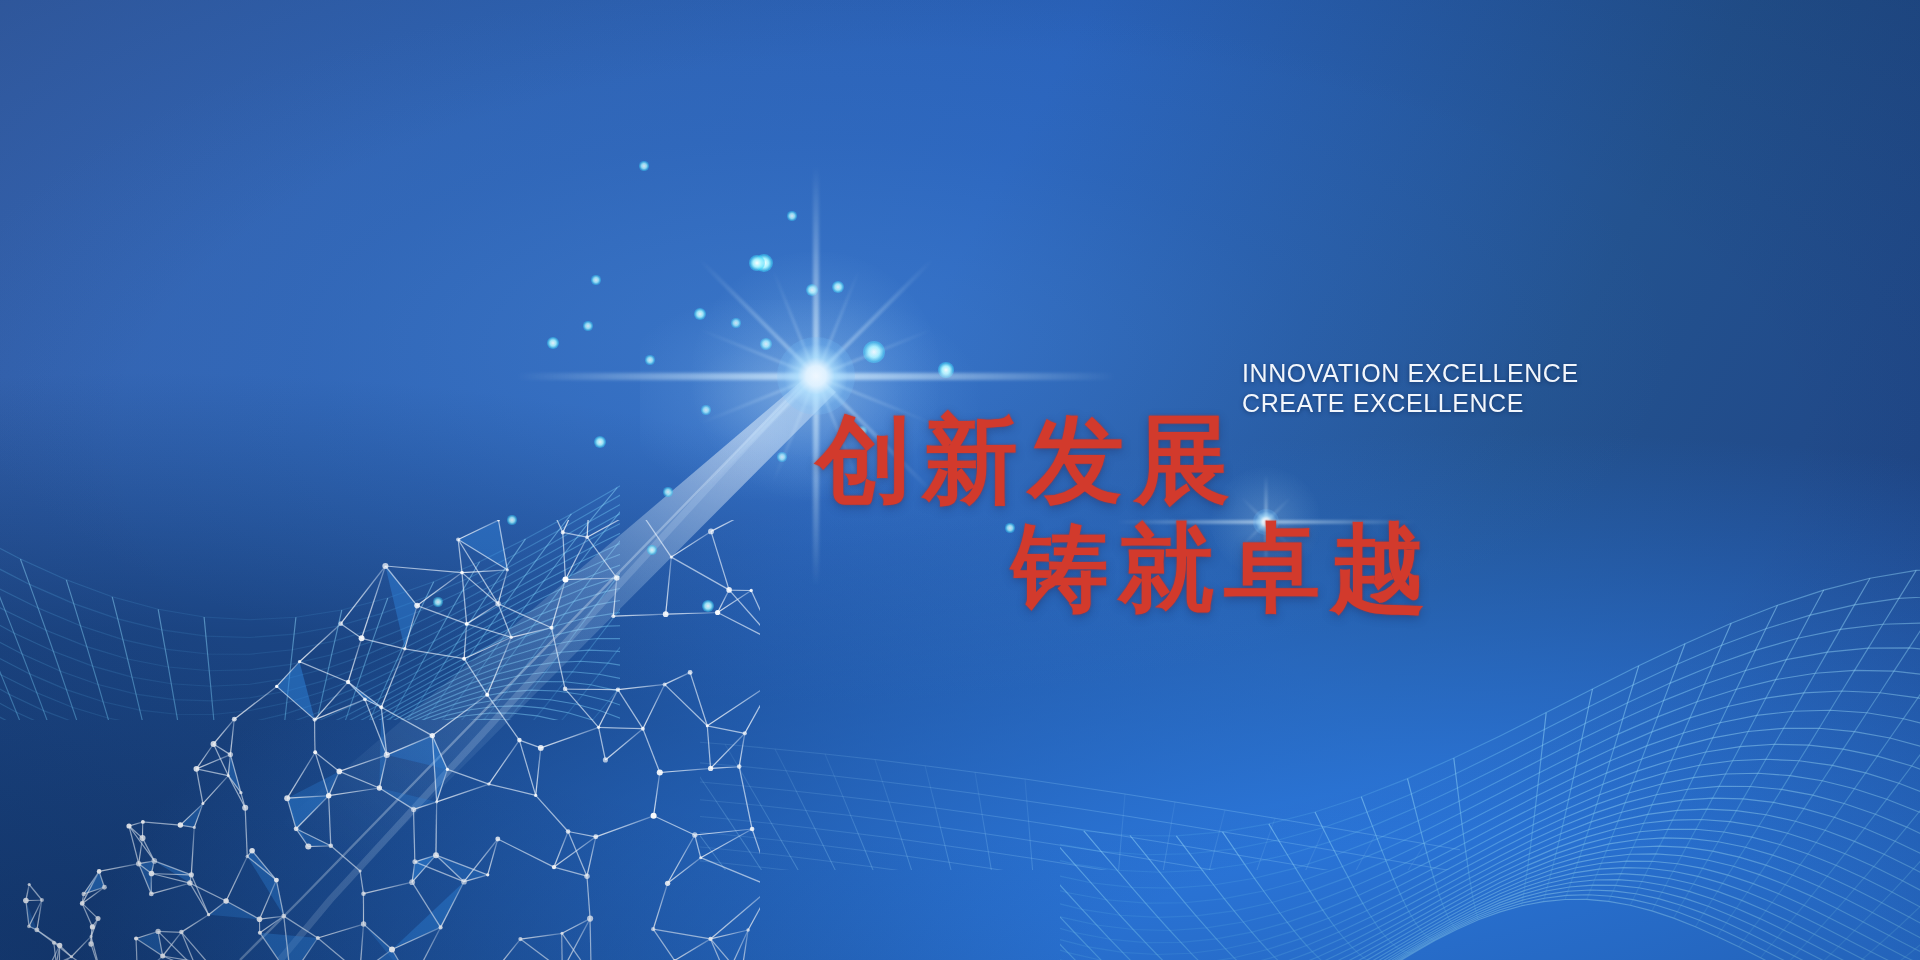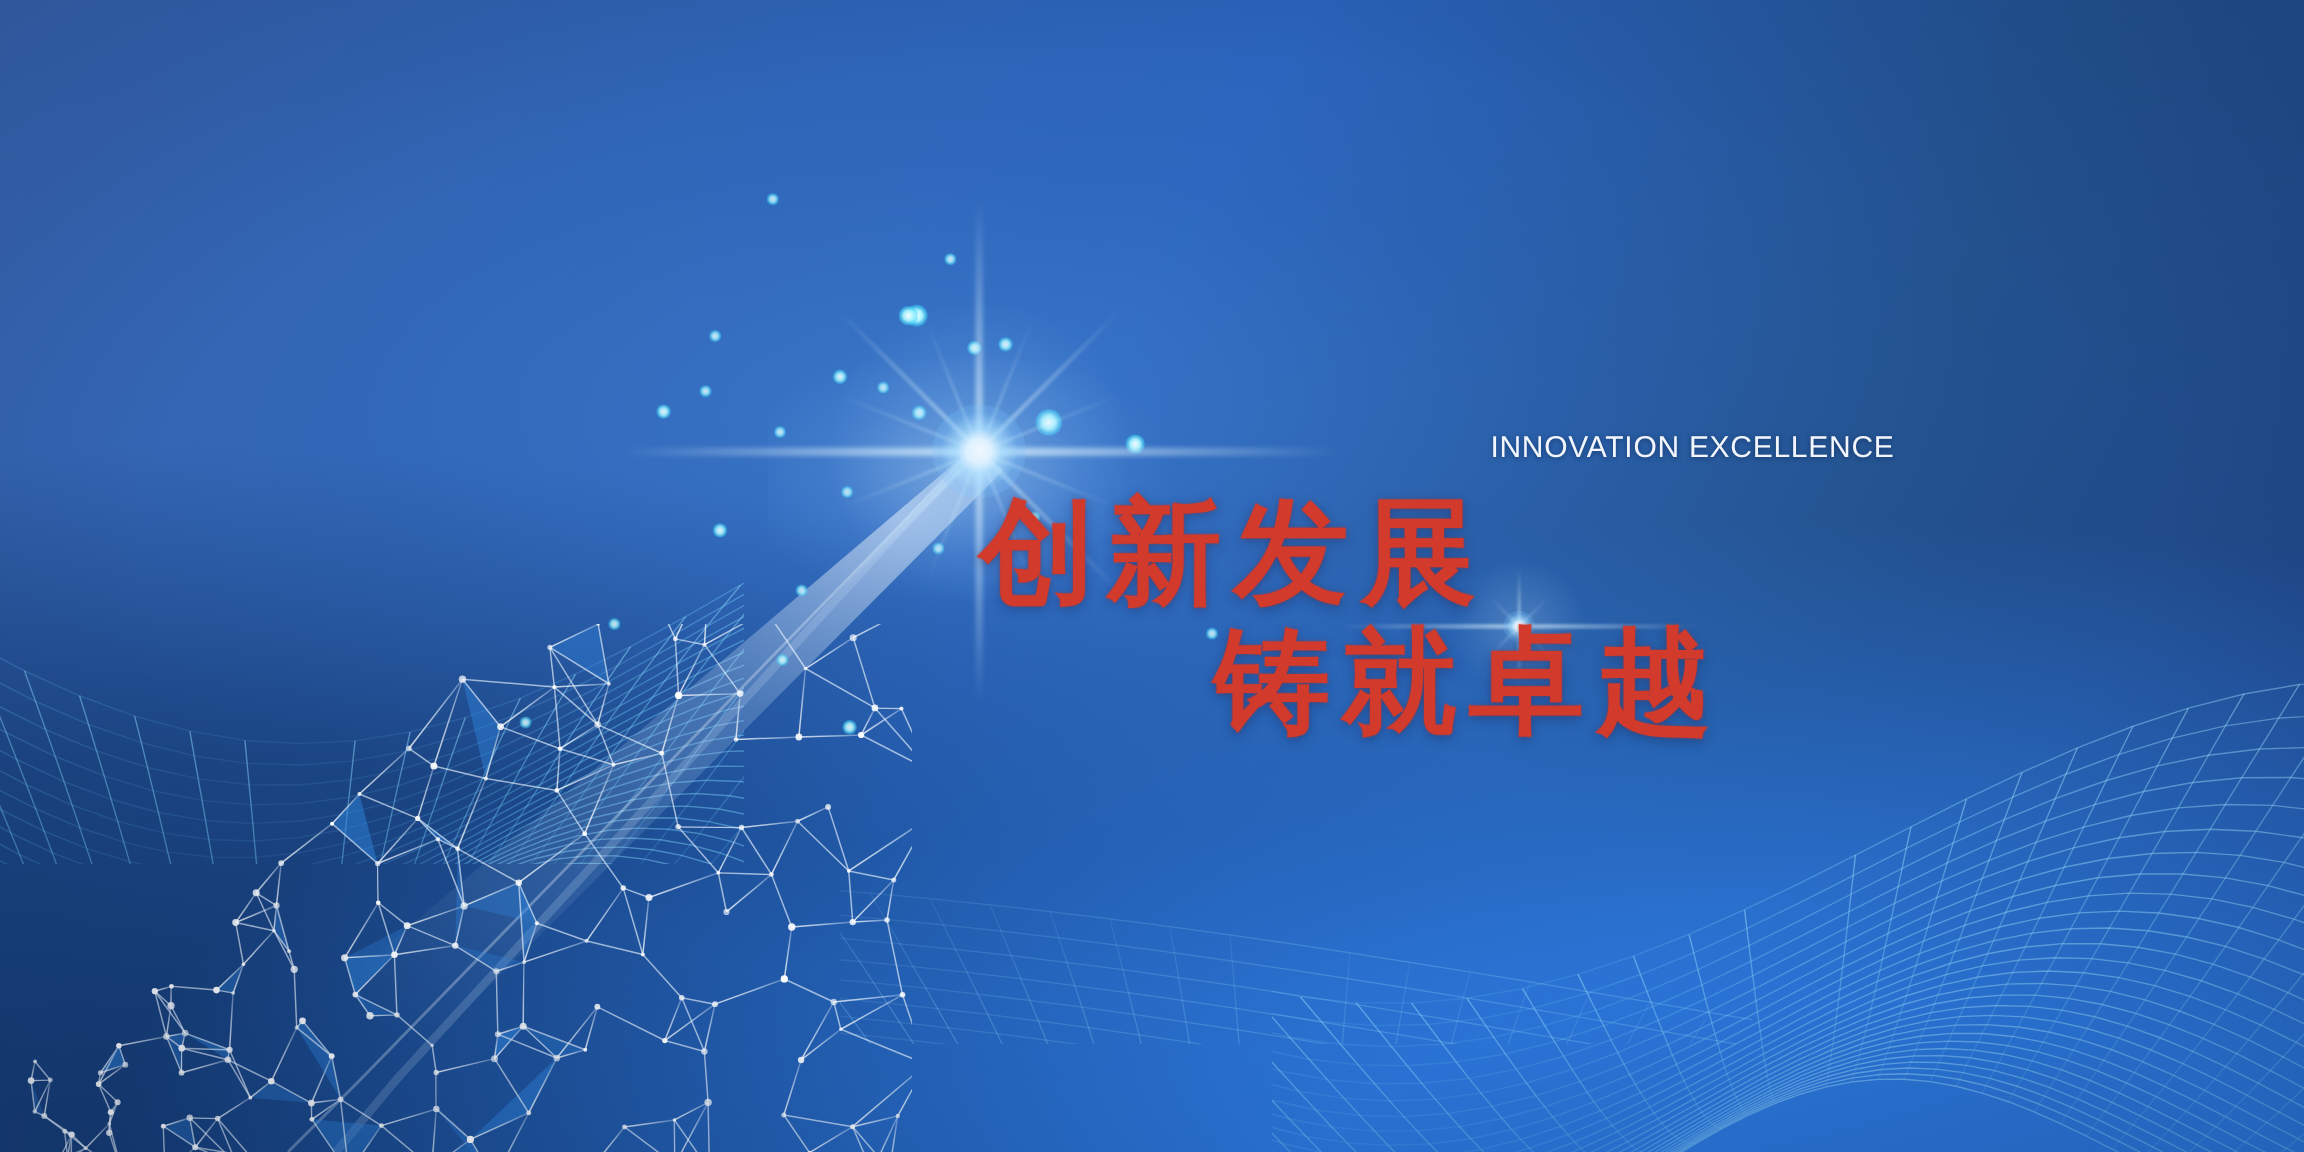--- a/index.html
+++ b/index.html
@@ -918,15 +918,16 @@
       <div class="ray" style="width: 70px; height: 2px; margin-left: -35px; margin-top: -1px; transform: rotate(-45deg); opacity: 0.35; filter: blur(0.9px);"></div>
       <div class="core" style="width: 26px; height: 26px;"></div>
     </div>
 
   <div id="text-wash"></div>
 
   <div id="headline">
     <div class="cn" id="cn-line1">创新发展</div>
     <div class="cn" id="cn-line2">铸就卓越</div>
     <div class="en" id="en-line1">INNOVATION EXCELLENCE</div>
+    <div class="en" id="en-line2">CREATE EXCELLENCE</div>
   </div>
 
 </div>
 
 </body></html>

